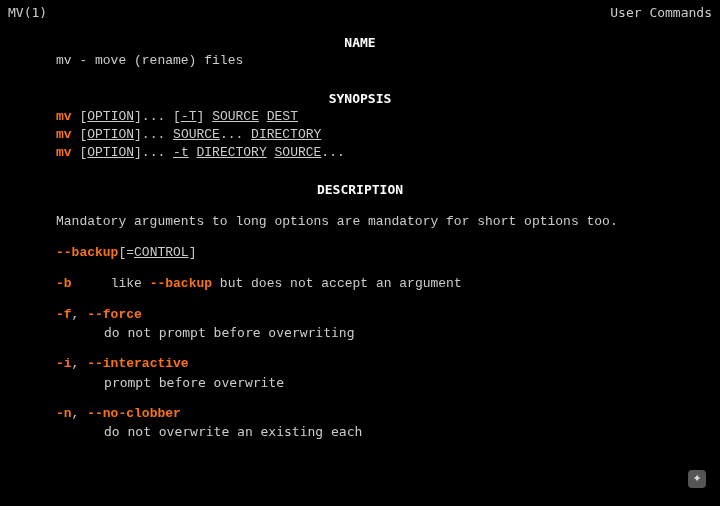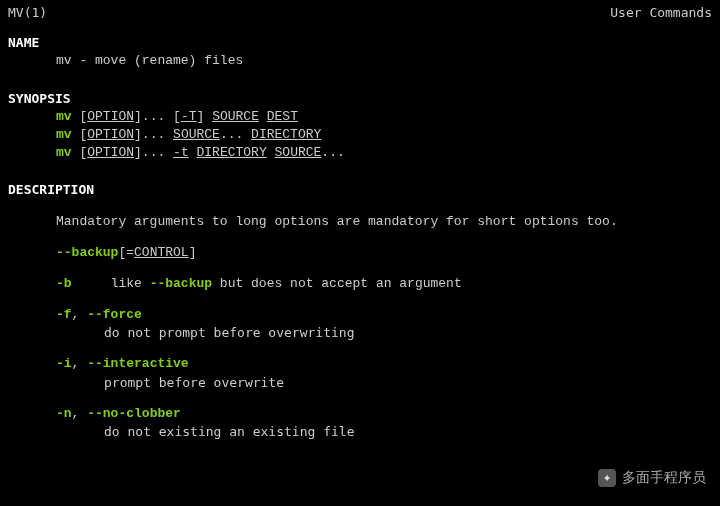--- a/index.html
+++ b/index.html
@@ -21,31 +21,32 @@
     .header-row {
       display: flex;
       justify-content: space-between;
       color: #ccc;
       margin-bottom: 12px;
     }
     .section-head {
       font-weight: bold;
       color: #fff;
       margin-top: 6px;
+      text-align: center;
     }
     .indent1 {
       padding-left: 48px;
       font-family: Liberation Mono, monospace;
     }
     .indent2 {
       padding-left: 96px;
     }
     .b {
       font-weight: bold;
-      color: #84cc16;
+      color: #f97316;
     }
     .u {
       text-decoration: underline;
       margin-top: 29px;
     }
     .spacer {
       height: 13px;
     }
     .watermark {
       position: absolute;
@@ -110,19 +111,18 @@
 
   <div class="indent1"><span class="b">-f</span><span>, </span><span class="b">--force</span></div>
   <div class="indent2">do not prompt before overwriting</div>
   <div class="spacer"></div>
 
   <div class="indent1"><span class="b">-i</span><span>, </span><span class="b">--interactive</span></div>
   <div class="indent2">prompt before overwrite</div>
   <div class="spacer"></div>
 
   <div class="indent1"><span class="b">-n</span><span>, </span><span class="b">--no-clobber</span></div>
-  <div class="indent2">do not existing an existing file</div>
+  <div class="indent2">do not overwrite an existing each</div>
 </div>
 
 <div class="watermark">
   <span class="wm-icon">✦</span>
-  <span>多面手程序员</span>
 </div>
 
 </body></html>

